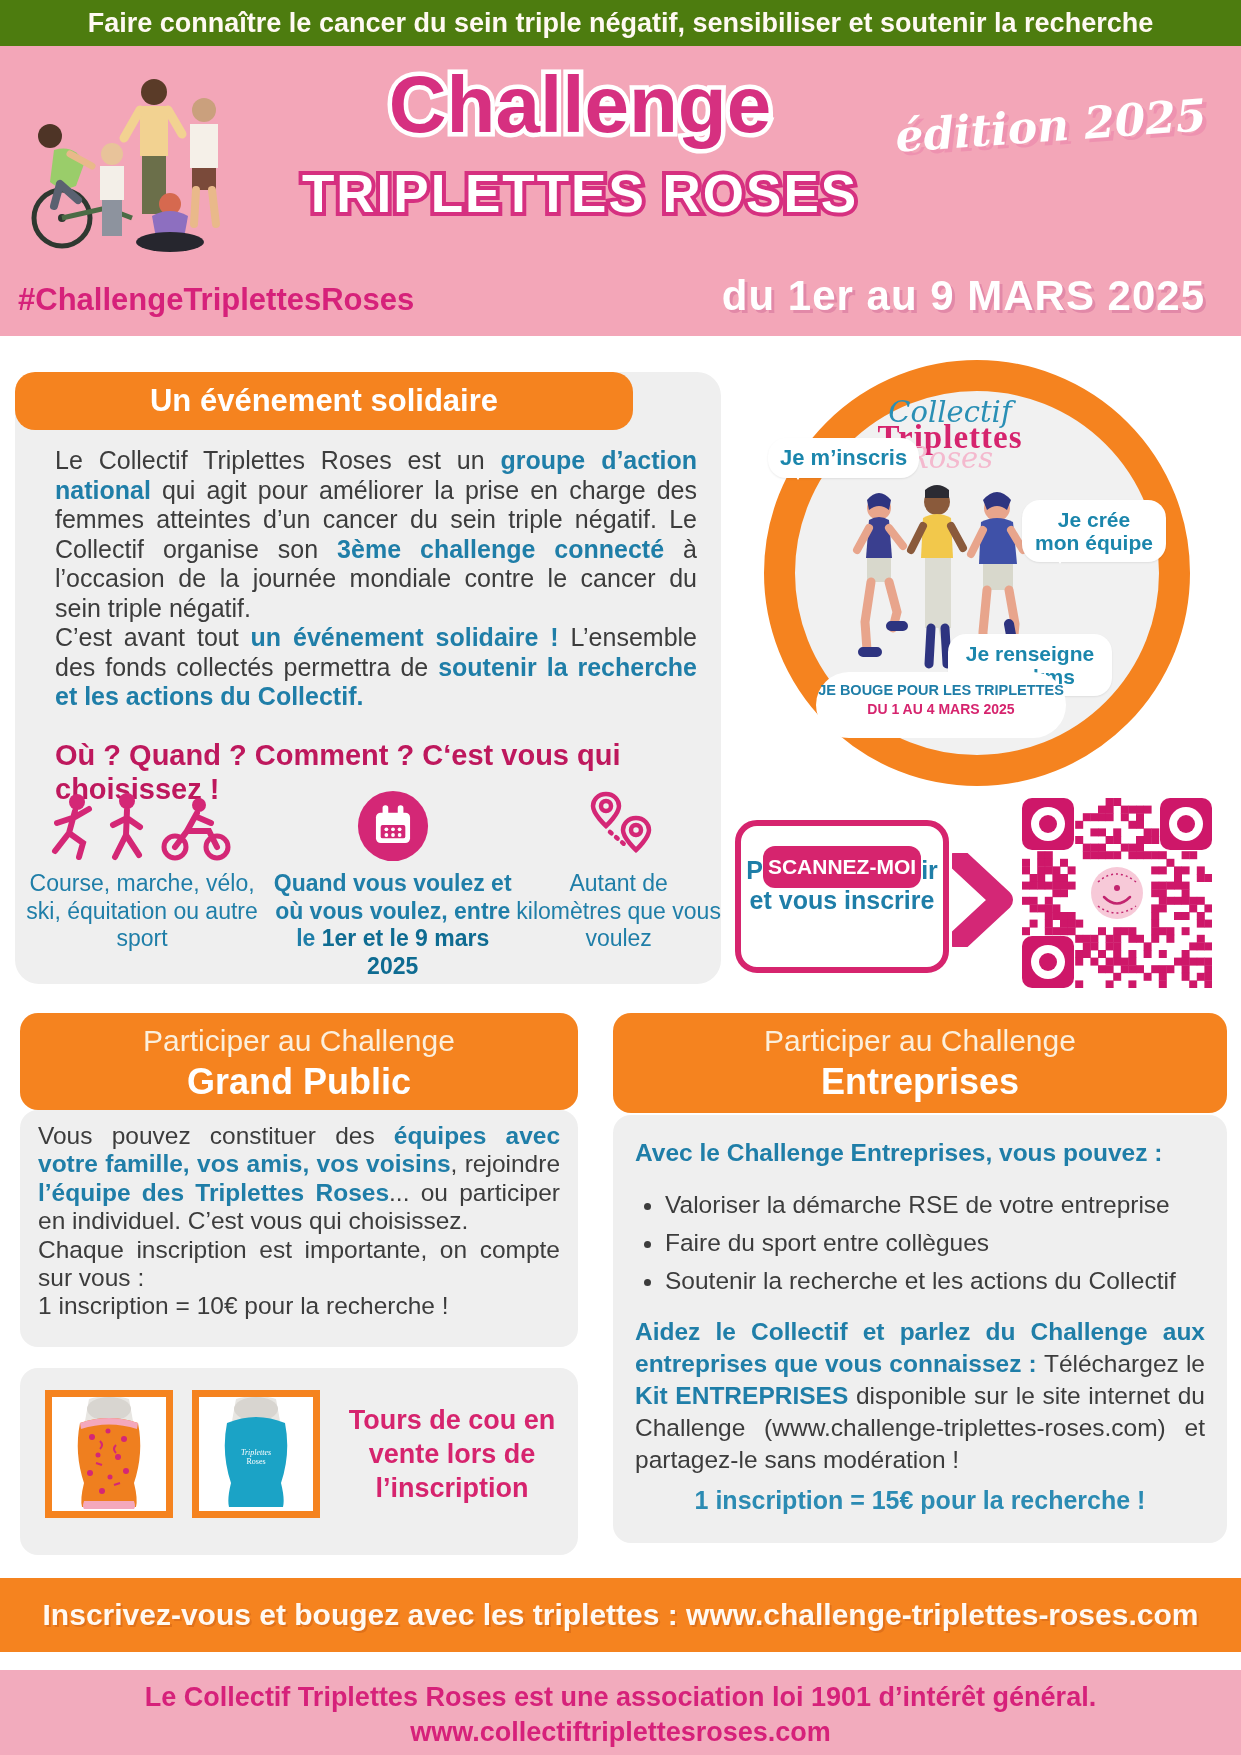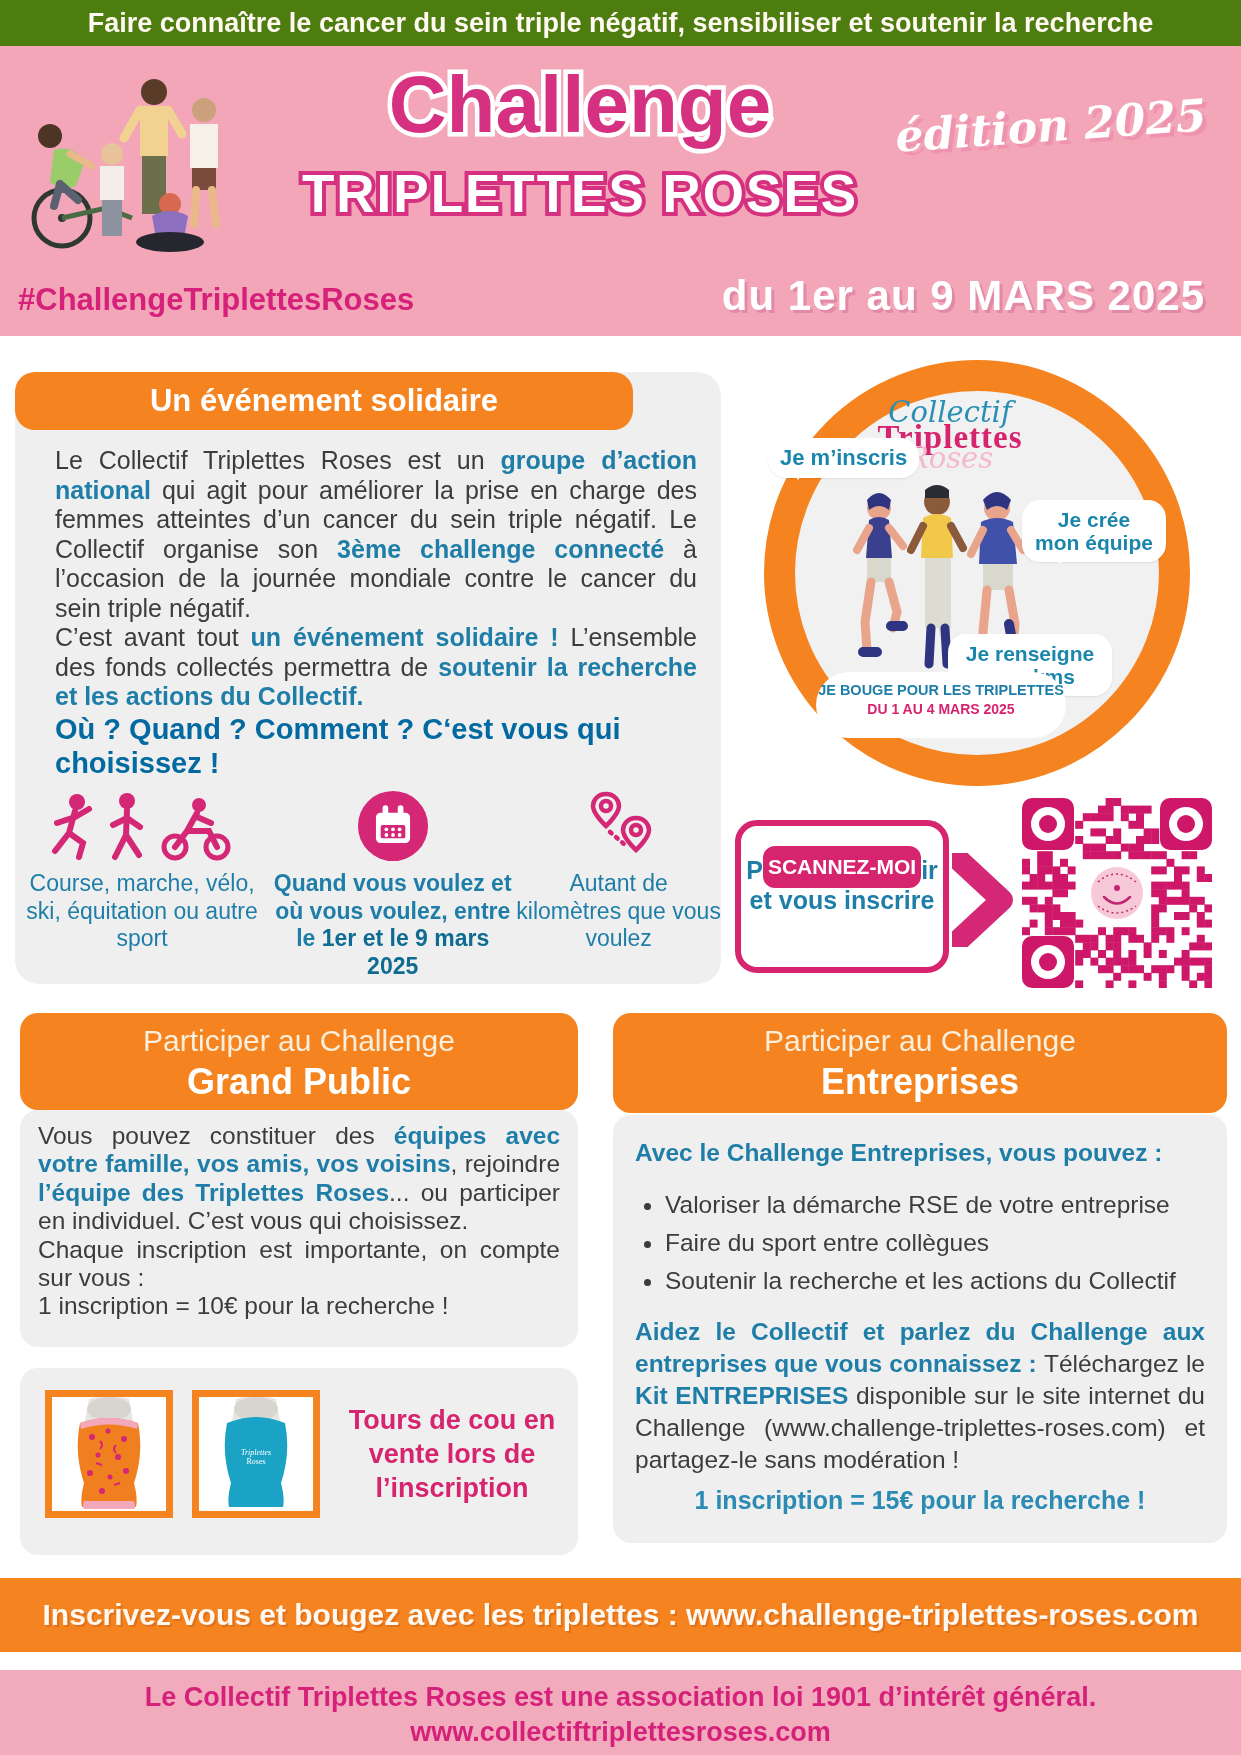--- a/index.html
+++ b/index.html
@@ -22,21 +22,21 @@
 
   
   .solidaire-card{position:absolute;left:15px;top:372px;width:706px;height:612px;background:#EFEFEF;border-radius:24px;}
   .solidaire-header{position:absolute;left:0;top:0;width:618px;height:58px;background:#F5831F;border-radius:20px;
                     color:#ffffff;font-weight:bold;font-size:31px;line-height:58px;text-align:center;}
   .solidaire-body{position:absolute;left:0;top:58px;width:706px;padding:16px 24px 0 40px;box-sizing:border-box;
                   font-size:25px;line-height:1.18;color:#3C3C3C;text-align:justify;}
   .seg-dark{color:#3C3C3C;}
   .seg-teal{color:#1F7EA8;font-weight:bold;}
   .seg-tealbold{color:#0E6B91;font-weight:bold;}
-  .where-heading{font-size:29px;font-weight:bold;color:#0369a1;text-align:left;}
+  .where-heading{margin-top:26px;font-size:29px;font-weight:bold;color:#be185d;text-align:left;}
   .features{position:absolute;left:0;top:418px;width:706px;display:flex;}
   .feature{text-align:center;}
   .feature-icon{height:72px;display:flex;align-items:center;justify-content:center;}
   .feature-caption{margin-top:8px;font-size:23px;line-height:1.2;color:#1F7EA8;text-align:center;}
   .f1{width:36%;} .f2{width:35%;} .f3{width:29%;}
 
   
   .big-circle{position:absolute;left:764px;top:360px;width:426px;height:426px;box-sizing:border-box;
               border:31px solid #F5831F;border-radius:50%;background:#F1F1F1;}
   .circle-logo{position:absolute;left:855px;top:398px;width:190px;text-align:center;line-height:1;}

